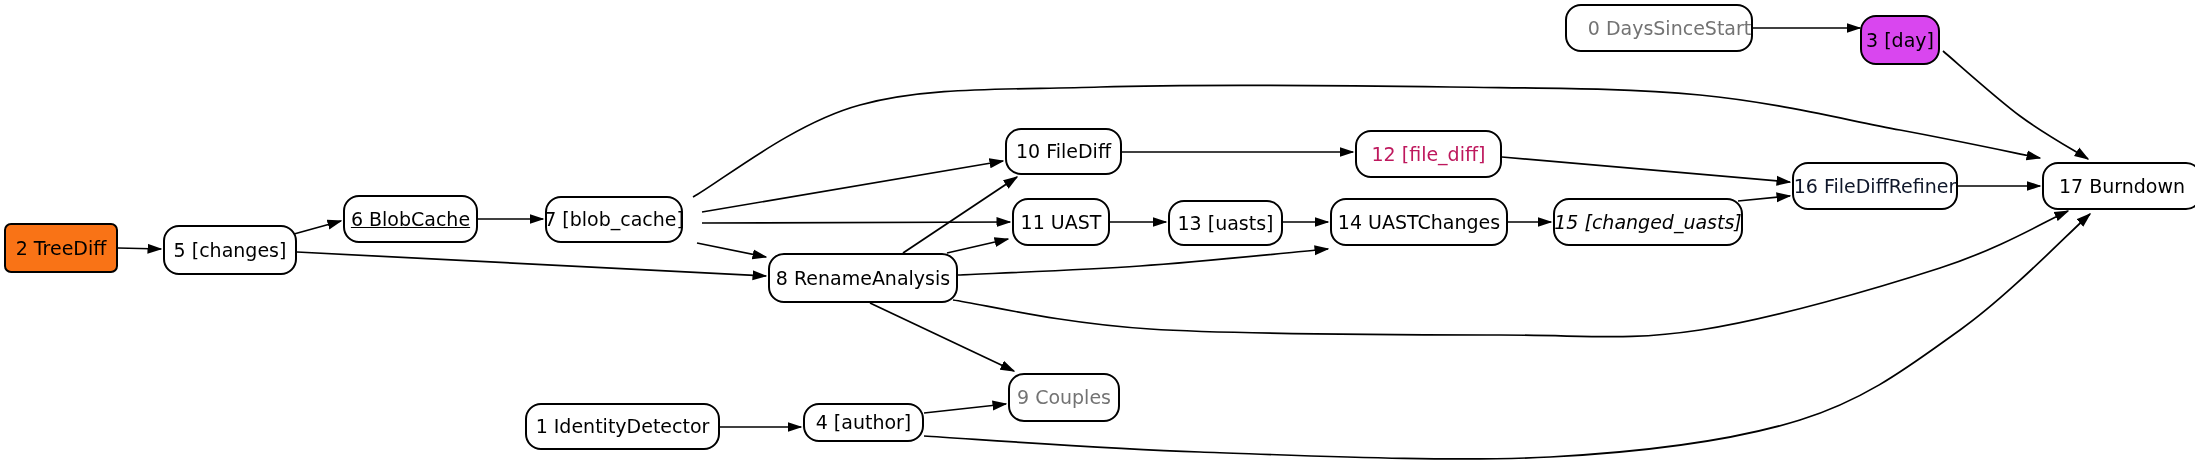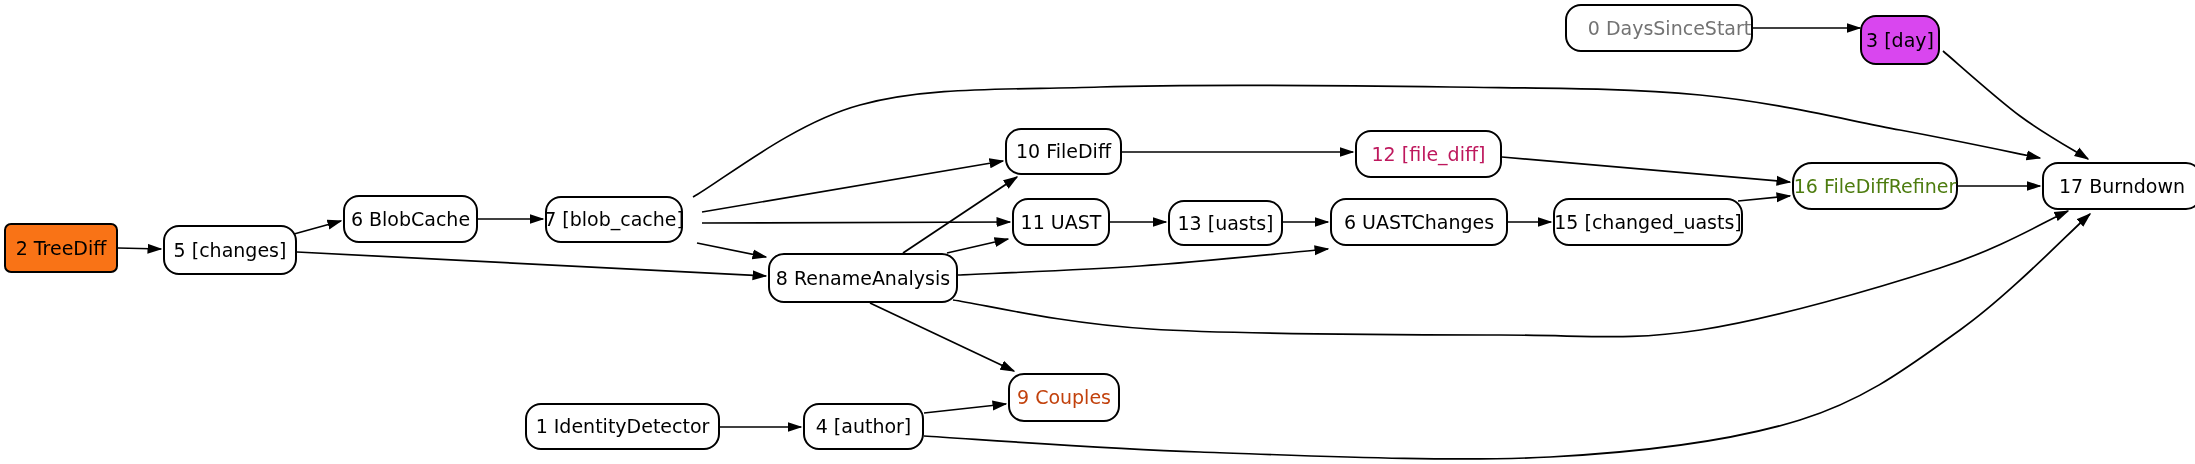--- a/index.html
+++ b/index.html
@@ -78,28 +78,28 @@
         <path class="edge" d="M720,427 L801,427" stroke="#000000" marker-end="url(#arrowhead)"></path>
         <path class="edge" d="M924,413 L1006,404" stroke="#000000" marker-end="url(#arrowhead)"></path>
         <path class="edge" d="M924,436 C970,438.6666666666667 1095.6666666666667,448.5 1200,452 C1304.3333333333333,455.5 1450,462.3333333333333 1550,457 C1650,451.6666666666667 1731.6666666666667,441.1666666666667 1800,420 C1868.3333333333333,398.8333333333333 1911.6666666666667,364.3333333333333 1960,330 C2008.3333333333333,295.6666666666667 2068.3333333333335,233.33333333333334 2090,214" stroke="#000000" marker-end="url(#arrowhead)"></path>
       </g>
   </svg>
   <div id="node-layer">
       <div class="node" style="left: 1565px; top: 4px; width: 188px; height: 48px; background: rgb(255, 255, 255); border-color: rgb(0, 0, 0); color: #737373; padding-left: 21px;">0 DaysSinceStart</div>
       <div class="node" style="left: 1860px; top: 3px; width: 80px; height: 50px; background: #d946ef; border-color: rgb(0, 0, 0); color: rgb(0, 0, 0); margin-top: 12px;">3 [day]</div>
       <div class="node" style="left: 4px; top: 223px; width: 114px; height: 50px; background: #f97316; border-color: rgb(0, 0, 0); color: rgb(0, 0, 0); border-radius: 7px;">2 TreeDiff</div>
       <div class="node" style="left: 163px; top: 225px; width: 134px; height: 50px; background: rgb(255, 255, 255); border-color: rgb(0, 0, 0); color: rgb(0, 0, 0);">5 [changes]</div>
-      <div class="node" style="left: 343px; top: 195px; width: 135px; height: 48px; background: rgb(255, 255, 255); border-color: rgb(0, 0, 0); color: rgb(0, 0, 0);">6 BlobCache</div>
+      <div class="node" style="left: 343px; top: 195px; width: 135px; height: 48px; background: rgb(255, 255, 255); border-color: rgb(0, 0, 0); color: rgb(0, 0, 0); text-decoration: underline;">6 BlobCache</div>
       <div class="node" style="left: 545px; top: 196px; width: 138px; height: 47px; background: rgb(255, 255, 255); border-color: rgb(0, 0, 0); color: rgb(0, 0, 0);">7 [blob_cache]</div>
       <div class="node" style="left: 768px; top: 253px; width: 190px; height: 50px; background: rgb(255, 255, 255); border-color: rgb(0, 0, 0); color: rgb(0, 0, 0);">8 RenameAnalysis</div>
       <div class="node" style="left: 1005px; top: 128px; width: 117px; height: 47px; background: rgb(255, 255, 255); border-color: rgb(0, 0, 0); color: rgb(0, 0, 0);">10 FileDiff</div>
       <div class="node" style="left: 1355px; top: 130px; width: 147px; height: 48px; background: rgb(255, 255, 255); border-color: rgb(0, 0, 0); color: #be185d;">12 [file_diff]</div>
       <div class="node" style="left: 1012px; top: 198px; width: 98px; height: 48px; background: rgb(255, 255, 255); border-color: rgb(0, 0, 0); color: rgb(0, 0, 0);">11 UAST</div>
       <div class="node" style="left: 1168px; top: 200px; width: 115px; height: 46px; background: rgb(255, 255, 255); border-color: rgb(0, 0, 0); color: rgb(0, 0, 0);">13 [uasts]</div>
-      <div class="node" style="left: 1330px; top: 198px; width: 178px; height: 48px; background: rgb(255, 255, 255); border-color: rgb(0, 0, 0); color: rgb(0, 0, 0);">6 UASTChanges</div>
-      <div class="node" style="left: 1553px; top: 198px; width: 190px; height: 48px; background: rgb(255, 255, 255); border-color: rgb(0, 0, 0); color: rgb(0, 0, 0);">15 [changed_uasts]</div>
-      <div class="node" style="left: 1792px; top: 162px; width: 166px; height: 48px; background: rgb(255, 255, 255); border-color: rgb(0, 0, 0); color: #4d7c0f; border-radius: 20px;">16 FileDiffRefiner</div>
+      <div class="node" style="left: 1330px; top: 198px; width: 178px; height: 48px; background: rgb(255, 255, 255); border-color: rgb(0, 0, 0); color: rgb(0, 0, 0);">14 UASTChanges</div>
+      <div class="node" style="left: 1553px; top: 198px; width: 190px; height: 48px; background: rgb(255, 255, 255); border-color: rgb(0, 0, 0); color: rgb(0, 0, 0); font-style: italic;">15 [changed_uasts]</div>
+      <div class="node" style="left: 1792px; top: 162px; width: 166px; height: 48px; background: rgb(255, 255, 255); border-color: rgb(0, 0, 0); color: #0f172a;">16 FileDiffRefiner</div>
       <div class="node" style="left: 2042px; top: 162px; width: 160px; height: 48px; background: rgb(255, 255, 255); border-color: rgb(0, 0, 0); color: rgb(0, 0, 0);">17 Burndown</div>
-      <div class="node" style="left: 1008px; top: 373px; width: 112px; height: 49px; background: rgb(255, 255, 255); border-color: rgb(0, 0, 0); color: #c2410c;">9 Couples</div>
+      <div class="node" style="left: 1008px; top: 373px; width: 112px; height: 49px; background: rgb(255, 255, 255); border-color: rgb(0, 0, 0); color: #737373;">9 Couples</div>
       <div class="node" style="left: 525px; top: 403px; width: 195px; height: 47px; background: rgb(255, 255, 255); border-color: rgb(0, 0, 0); color: rgb(0, 0, 0);">1 IdentityDetector</div>
-      <div class="node" style="left: 803px; top: 403px; width: 121px; height: 47px; background: rgb(255, 255, 255); border-color: rgb(0, 0, 0); color: rgb(0, 0, 0);">4 [author]</div>
+      <div class="node" style="left: 803px; top: 403px; width: 121px; height: 39px; background: rgb(255, 255, 255); border-color: rgb(0, 0, 0); color: rgb(0, 0, 0);">4 [author]</div>
     </div>
 </div>
 
 </body></html>

